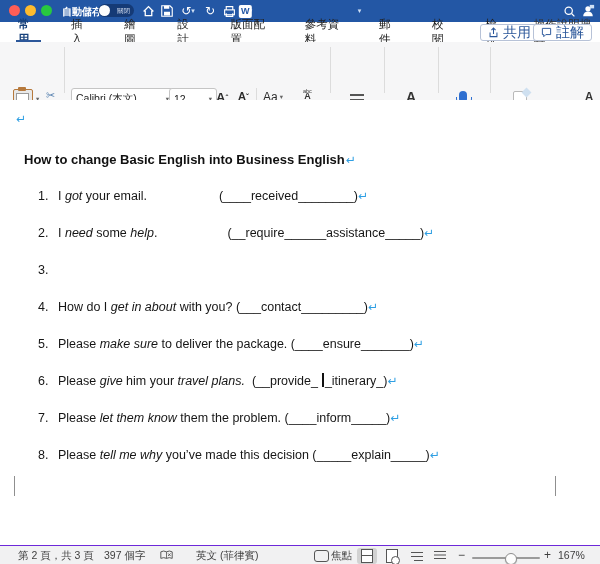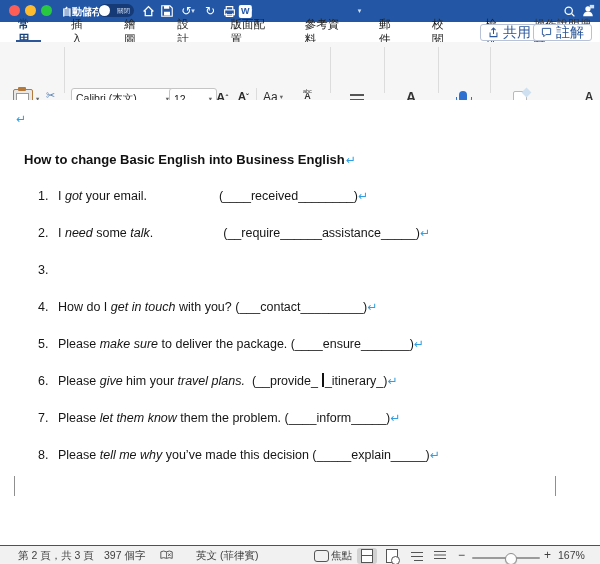--- a/index.html
+++ b/index.html
@@ -307,28 +307,28 @@
   <div class="doc-title-line">
     <span>How to change Basic English into Business English</span><span class="pmark">↵</span>
   </div>
   <div class="list">
       <div class="doc-line">
         <span class="num">1.</span>
         <span class="body"><span>I </span><span class="it">got</span><span> your email.</span><span style="display: inline-block; width: 72px;"></span><span>(____received________)</span><span class="pmark">↵</span></span>
       </div>
       <div class="doc-line">
         <span class="num">2.</span>
-        <span class="body"><span>I </span><span class="it">need</span><span> some </span><span class="it">talk</span><span>.</span><span style="display: inline-block; width: 70px;"></span><span>(</span><span class="sq">__require______assistance_</span><span>____)</span><span class="pmark">↵</span></span>
+        <span class="body"><span>I </span><span class="it">need</span><span> some </span><span class="it">help</span><span>.</span><span style="display: inline-block; width: 70px;"></span><span>(</span><span class="sq">__require______assistance_</span><span>____)</span><span class="pmark">↵</span></span>
       </div>
       <div class="doc-line">
         <span class="num">3.</span>
       </div>
       <div class="doc-line">
         <span class="num">4.</span>
-        <span class="body"><span>How do I </span><span class="it">get in touch</span><span> with you? </span><span>(___contact_________)</span><span class="pmark">↵</span></span>
+        <span class="body"><span>How do I </span><span class="it">get in about</span><span> with you? </span><span>(___contact_________)</span><span class="pmark">↵</span></span>
       </div>
       <div class="doc-line">
         <span class="num">5.</span>
         <span class="body"><span>Please </span><span class="it">make sure</span><span> to deliver the package. </span><span>(____ensure_______)</span><span class="pmark">↵</span></span>
       </div>
       <div class="doc-line">
         <span class="num">6.</span>
         <span class="body"><span>Please </span><span class="it">give</span><span> him your </span><span class="it">travel plans.</span><span>  </span><span>(__provide_ </span><span class="caret"></span><span>_itinerary_)</span><span class="pmark">↵</span></span>
       </div>
       <div class="doc-line">

